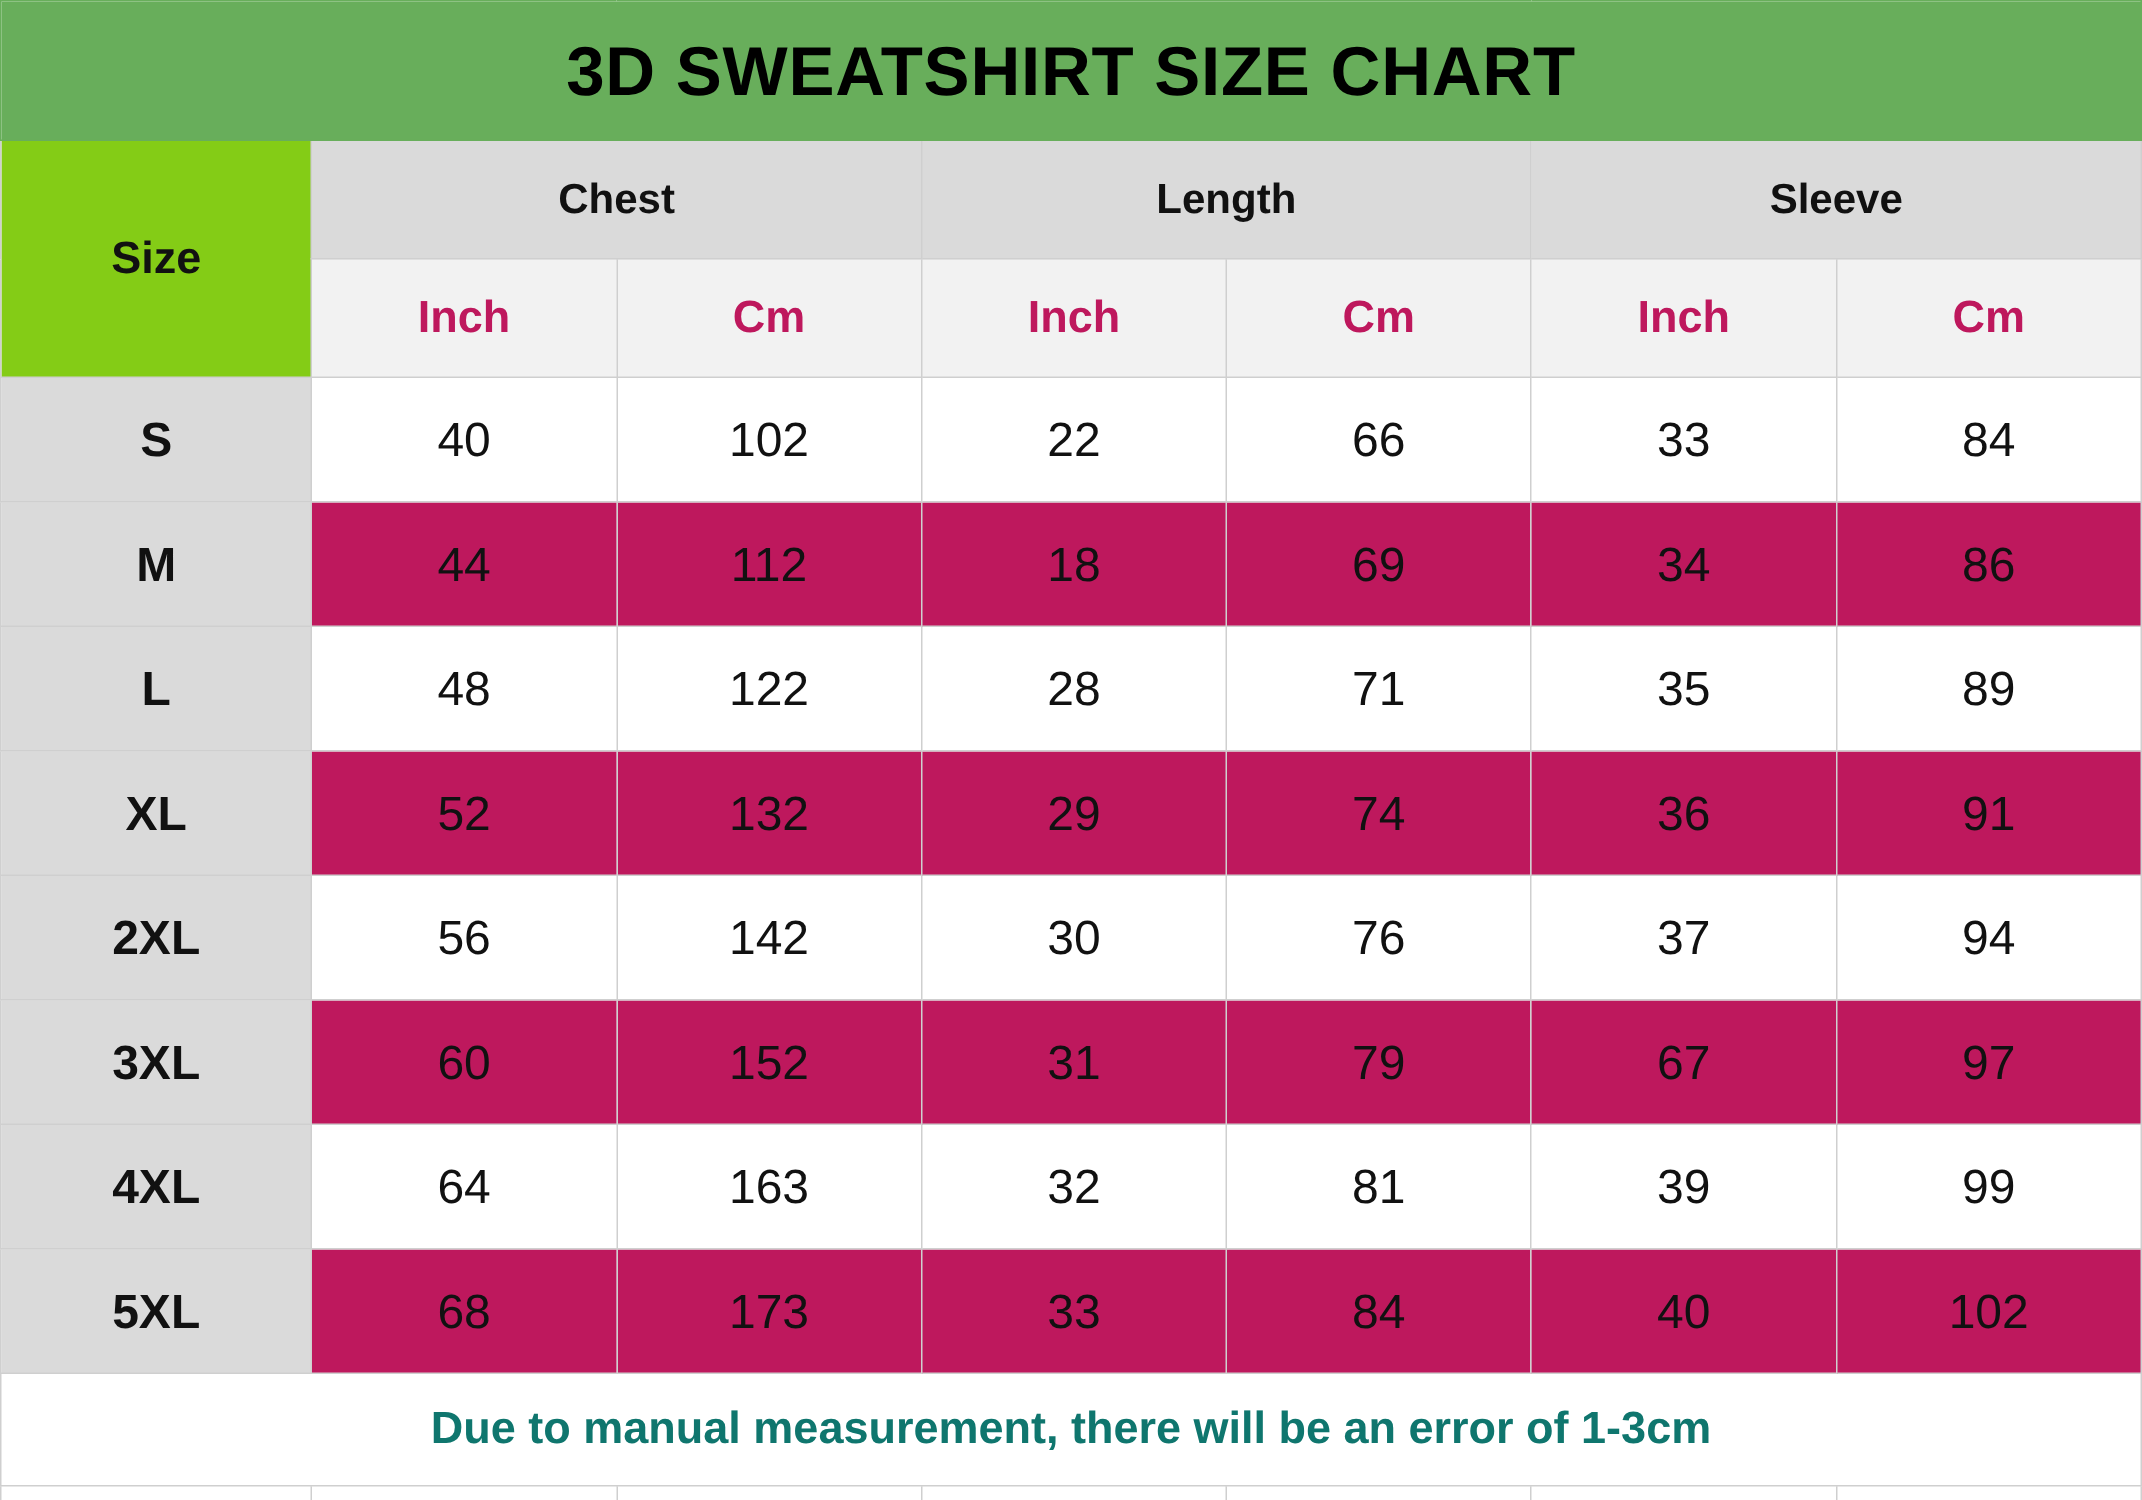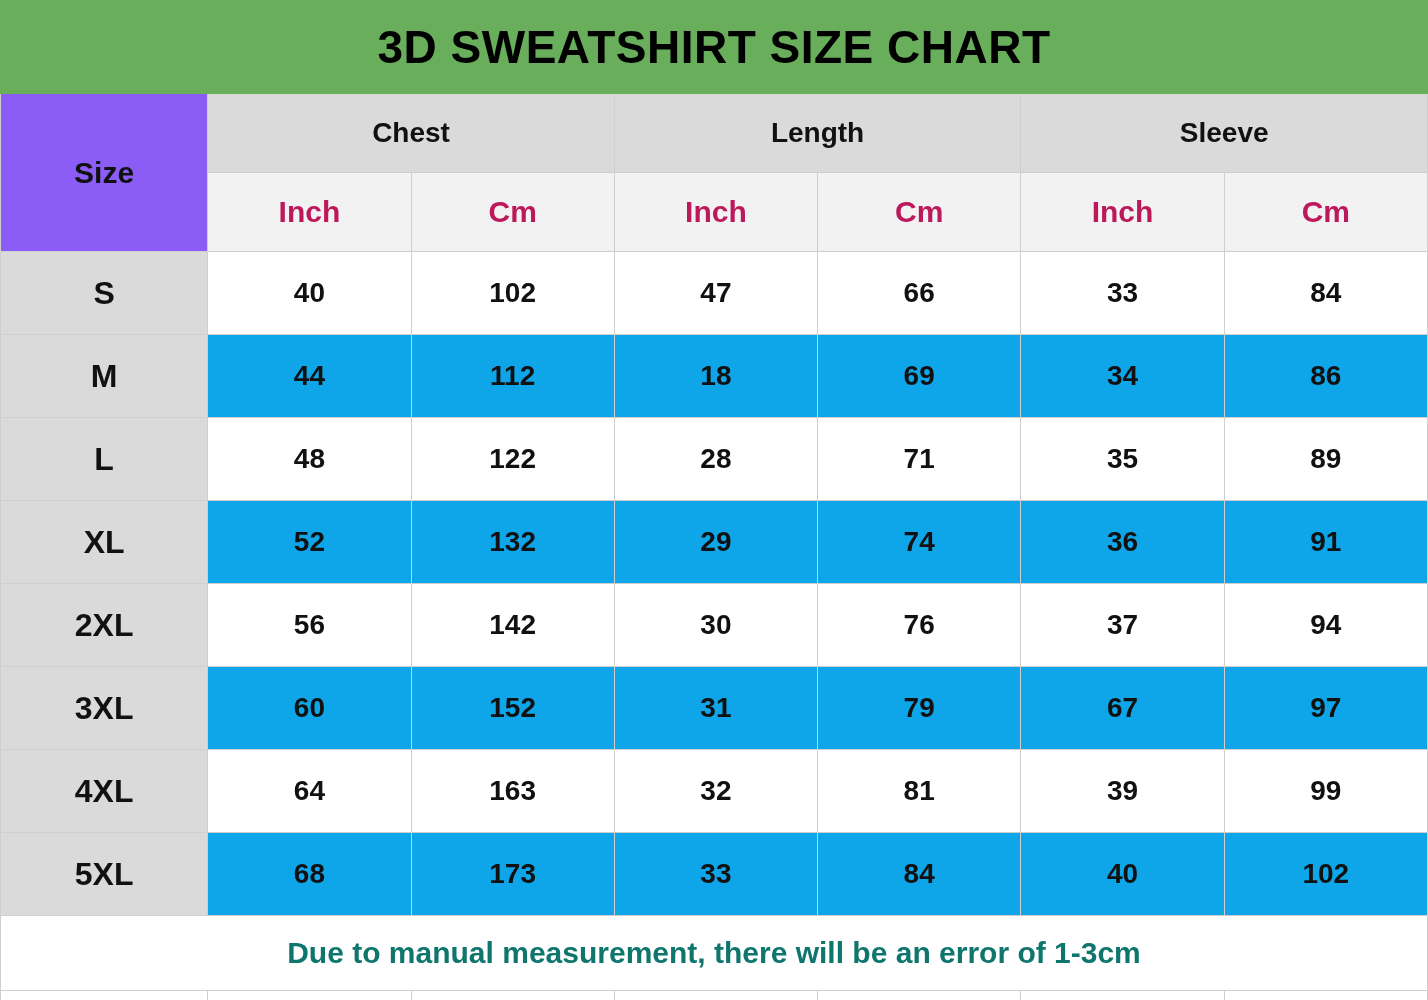--- a/index.html
+++ b/index.html
@@ -40,21 +40,21 @@
     border: 1px solid #68ae5b !important;
   }
   .group-head {
     background: #dadada;
     color: #111111;
     font-size: 28px;
     font-weight: bold;
     height: 78px;
   }
   .size-head {
-    background: #8b5cf6;
+    background: #84cc16;
     color: #111111;
     font-size: 30px;
     font-weight: bold;
     height: 156px;
   }
   .unit-head {
     background: #f2f2f2;
     color: #be185d;
     font-size: 30px;
     font-weight: bold;
@@ -62,27 +62,27 @@
   }
   .size-label {
     background: #dadada;
     color: #111111;
     font-size: 32px;
     font-weight: bold;
     height: 82px;
   }
   .data-cell {
     color: #111111;
-    font-size: 28px;
-    font-weight: bold;
+    font-size: 32px;
+    font-weight: normal;
     height: 82px;
     background: #ffffff;
   }
   tr.alt .data-cell {
-    background: #0ea5e9;
+    background: #be185d;
   }
   .note-cell {
     background: #ffffff;
     color: #0f766e;
     font-size: 30px;
     font-weight: bold;
     height: 74px;
   }
   .filler-row td {
     height: 22px;
@@ -125,21 +125,21 @@
         <td class="unit-head">Inch</td>
         <td class="unit-head">Cm</td>
         <td class="unit-head">Inch</td>
         <td class="unit-head">Cm</td>
       </tr>
 
       <tr>
         <td class="size-label">S</td>
         <td class="data-cell">40</td>
         <td class="data-cell">102</td>
-        <td class="data-cell">47</td>
+        <td class="data-cell">22</td>
         <td class="data-cell">66</td>
         <td class="data-cell">33</td>
         <td class="data-cell">84</td>
       </tr>
       <tr class="alt">
         <td class="size-label">M</td>
         <td class="data-cell">44</td>
         <td class="data-cell">112</td>
         <td class="data-cell">18</td>
         <td class="data-cell">69</td>

